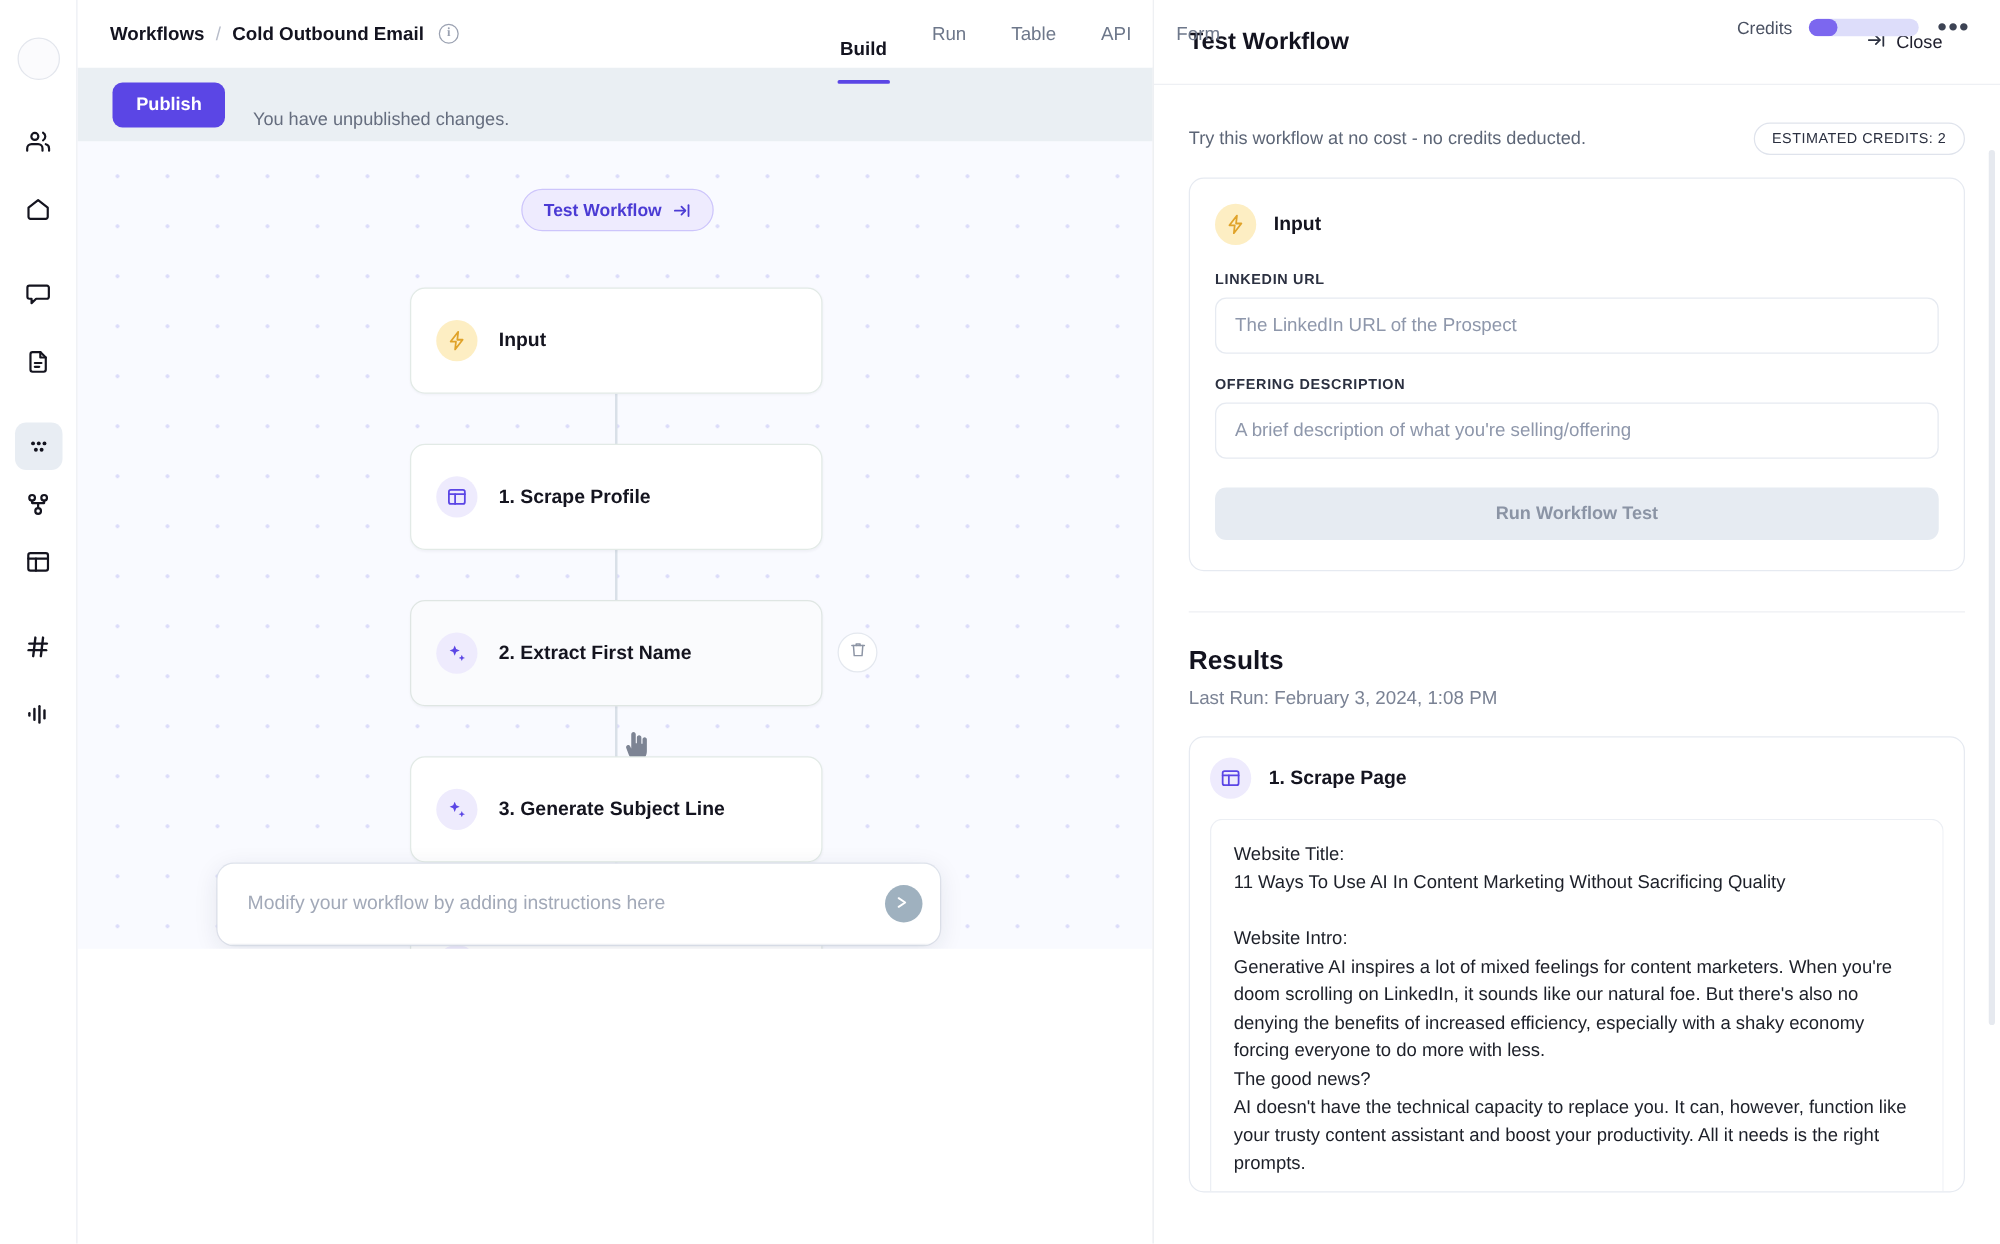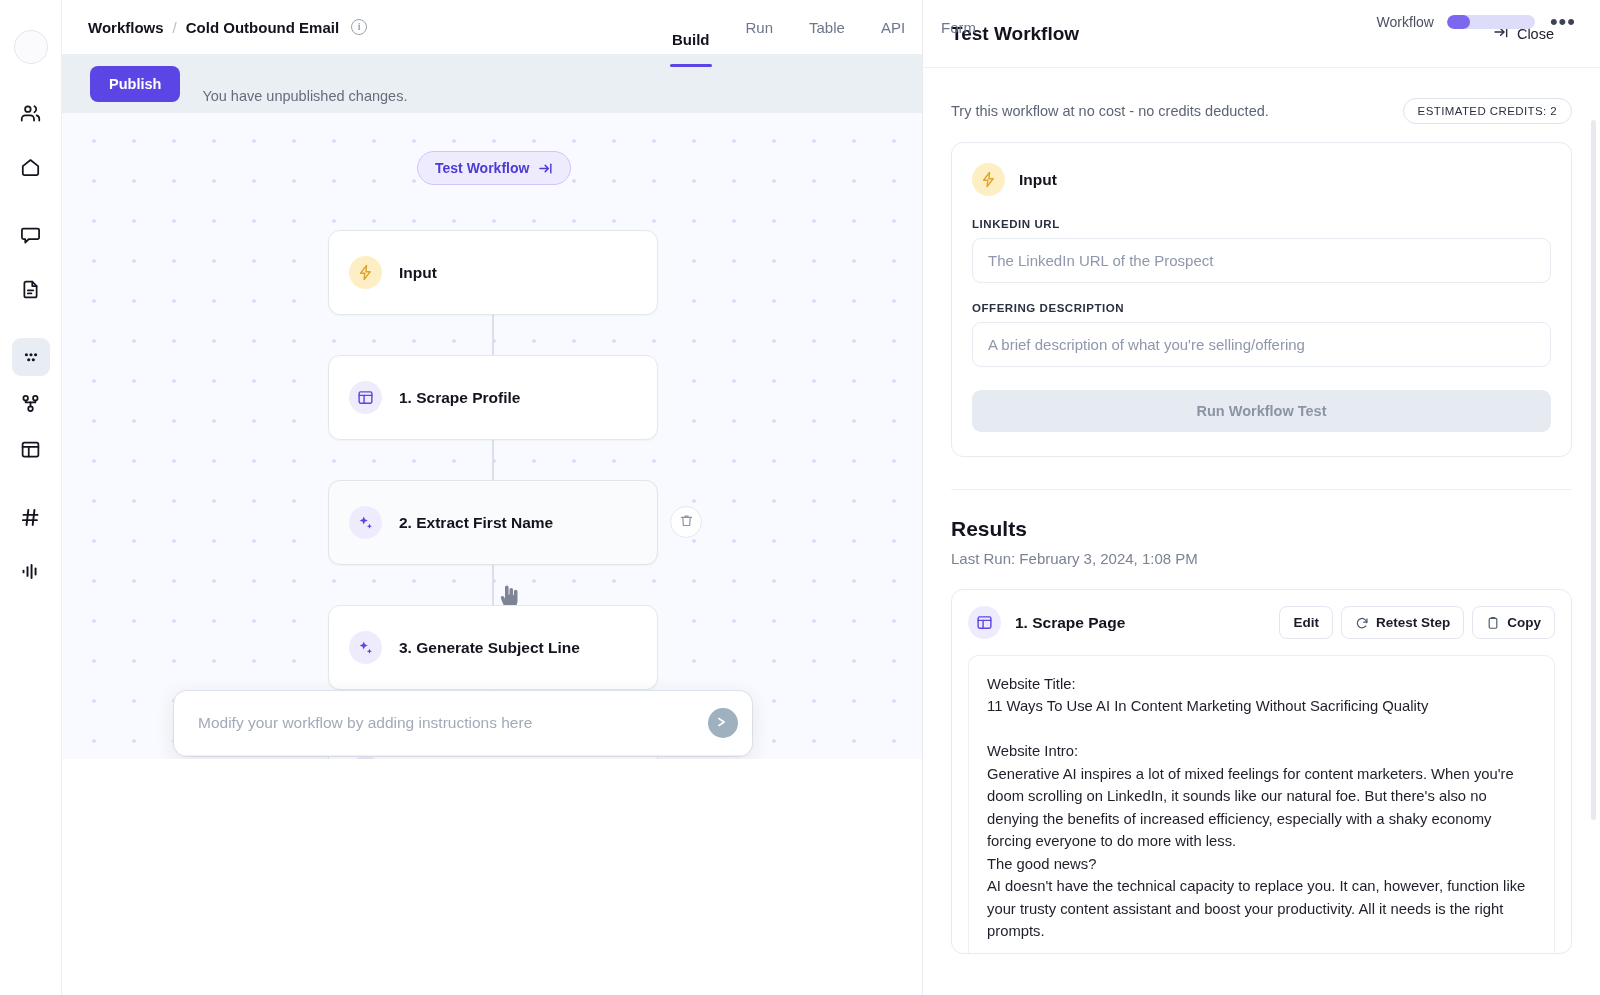--- a/index.html
+++ b/index.html
@@ -533,43 +533,20 @@
           <div id="result-head-left">
             <div class="node-ico violet">
               <svg width="17" height="17" viewBox="0 0 24 24" fill="none" stroke="currentColor" stroke-width="2" stroke-linecap="round" stroke-linejoin="round">
                 <rect x="3" y="4" width="18" height="16" rx="2.2"></rect>
                   <path d="M3 9h18"></path>
                   <path d="M10 9v11"></path>
               </svg>
             </div>
             <div id="result-step-title">1. Scrape Page</div>
           </div>
-          <div id="result-actions">
-            <button class="act-btn">
-              <span>Edit</span>
-            </button>
-            <button class="act-btn">
-              <span>
-                <svg width="14" height="14" viewBox="0 0 24 24" fill="none" stroke="currentColor" stroke-width="2.1" stroke-linecap="round" stroke-linejoin="round">
-                  <path d="M20 11.5A8 8 0 1 0 18.5 17"></path>
-                    <path d="M20.5 5v5.5H15"></path>
-                </svg>
-              </span>
-              <span>Retest Step</span>
-            </button>
-            <button class="act-btn">
-              <span>
-                <svg width="14" height="14" viewBox="0 0 24 24" fill="none" stroke="currentColor" stroke-width="2" stroke-linecap="round" stroke-linejoin="round">
-                  <rect x="5.5" y="4" width="13" height="17" rx="2"></rect>
-                    <path d="M9.2 4V2.6h5.6V4"></path>
-                </svg>
-              </span>
-              <span>Copy</span>
-            </button>
-          </div>
         </div>
         <div id="result-output">Website Title:
 11 Ways To Use AI In Content Marketing Without Sacrificing Quality
 
 Website Intro:
 Generative AI inspires a lot of mixed feelings for content marketers. When you're doom scrolling on LinkedIn, it sounds like our natural foe. But there's also no denying the benefits of increased efficiency, especially with a shaky economy forcing everyone to do more with less.
 The good news?
 AI doesn't have the technical capacity to replace you. It can, however, function like your trusty content assistant and boost your productivity. All it needs is the right prompts.</div>
       </div>
 
@@ -580,20 +557,20 @@
 
   <div id="tabs">
     <div class="tab active">Build</div>
     <div class="tab">Run</div>
     <div class="tab">Table</div>
     <div class="tab">API</div>
     <div class="tab">Form</div>
   </div>
 
   <div id="credits-wrap">
-    <span id="credits-label">Workflow</span>
+    <span id="credits-label">Credits</span>
     <div id="credits-bar" style="background: rgb(221, 221, 250);">
       <div id="credits-fill" style="width: 26%; background: rgb(124, 103, 239);"></div>
     </div>
     <button id="more-btn">•••</button>
   </div>
 
 </div>
 
 </body></html>

